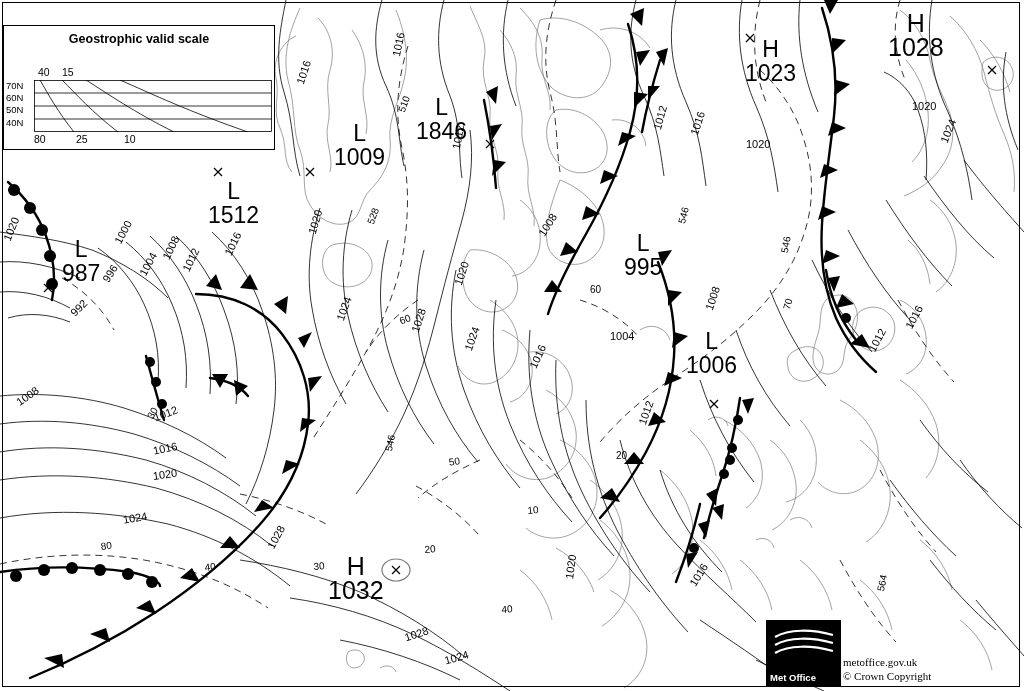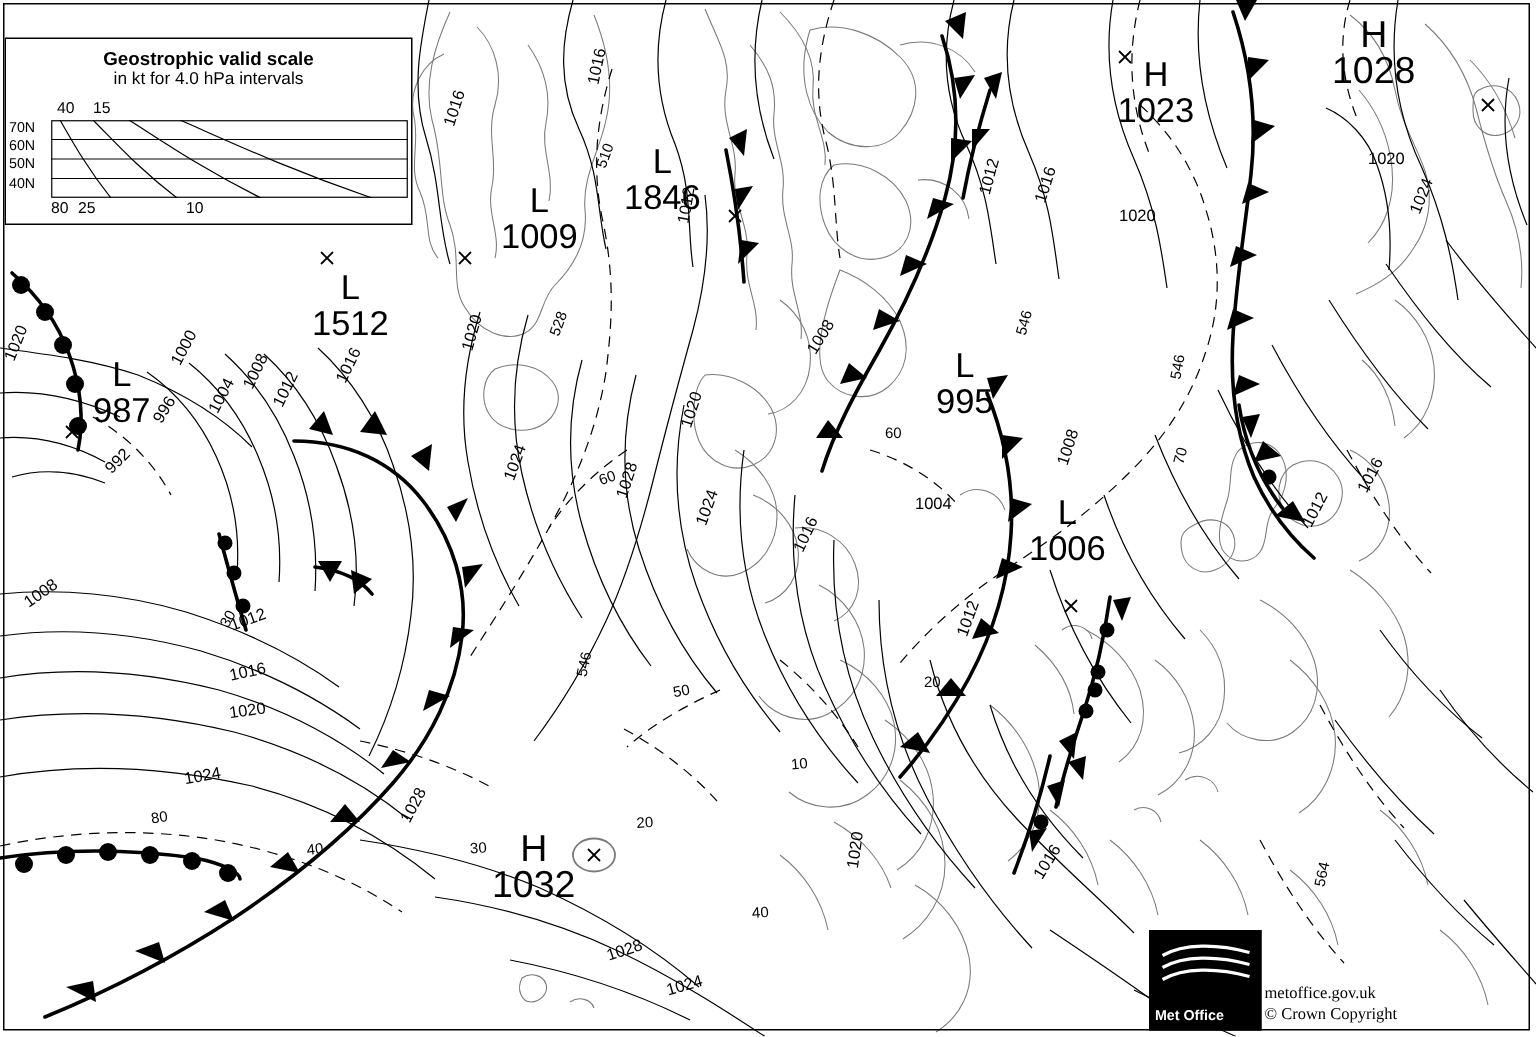--- a/index.html
+++ b/index.html
@@ -456,21 +456,20 @@
       <path d="M392,566 l8,8 M400,566 l-8,8"></path>
       <ellipse cx="396" cy="570" rx="14" ry="11" stroke="#7a7a7a"></ellipse>
     </g>
   </svg>
 
   <div class="frame"></div>
 
 
   <div class="wind-box">
     <div class="wind-title">Geostrophic valid scale</div>
-    <div class="wind-sub">in kt for 4.0 hPa intervals</div>
     <div class="wind-toplabels">
       <span style="left:34px;">40</span>
       <span style="left:58px;">15</span>
     </div>
     <div class="wind-latlabels">
       <div>70N</div>
       <div>60N</div>
       <div>50N</div>
       <div>40N</div>
     </div>
@@ -479,21 +478,21 @@
       <line x1="0" y1="13" x2="238" y2="13" stroke="#000" stroke-width="0.8"></line>
       <line x1="0" y1="26" x2="238" y2="26" stroke="#000" stroke-width="0.8"></line>
       <line x1="0" y1="39" x2="238" y2="39" stroke="#000" stroke-width="0.8"></line>
       <path d="M6,0 C14,14 24,32 40,52" fill="none" stroke="#000" stroke-width="0.8"></path>
       <path d="M28,0 C42,14 58,32 84,52" fill="none" stroke="#000" stroke-width="0.8"></path>
       <path d="M52,0 C74,14 100,32 140,52" fill="none" stroke="#000" stroke-width="0.8"></path>
       <path d="M86,0 C118,14 156,32 214,52" fill="none" stroke="#000" stroke-width="0.8"></path>
     </svg>
     <div class="wind-botlabels">
       <span style="left:30px;">80</span>
-      <span style="left:48px;">25</span>
+      <span style="left:72px;">25</span>
       <span style="left:120px;">10</span>
     </div>
   </div>
 
   <div id="systems">
       <div class="sys" style="left: 334px; top: 122px;">
         <div class="ltr">L</div>
         <div class="val">1009</div>
       </div>
       <div class="sys" style="left: 416px; top: 96px;">

